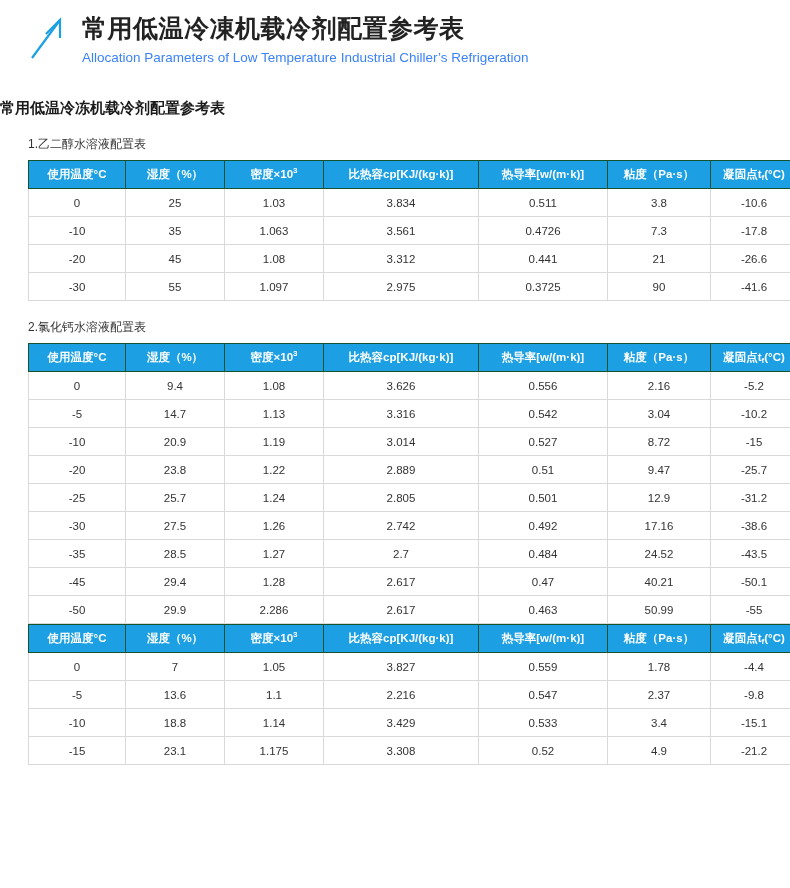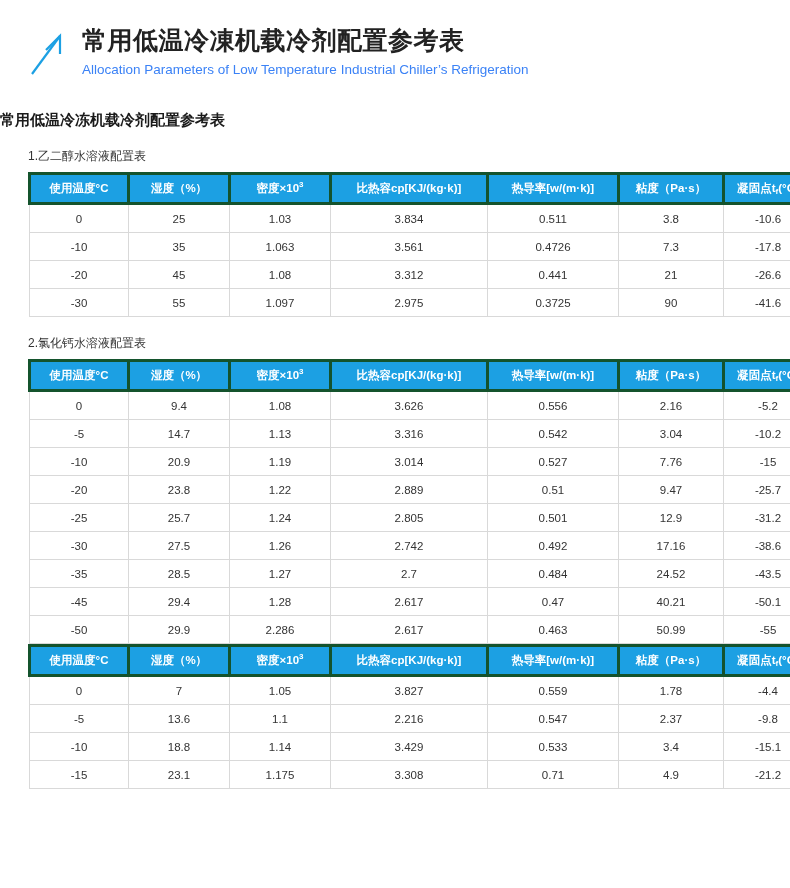--- a/index.html
+++ b/index.html
@@ -17,23 +17,22 @@
   .page {
     position: relative;
     width: 790px;
     height: 888px;
     box-sizing: border-box;
   }
 
   
   .header {
     display: flex;
-    align-items: center;
+    align-items: flex-start;
     padding: 10px 0 0 30px;
-    margin-top: 12px;
   }
   .header-logo {
     width: 44px;
     height: 52px;
     flex: 0 0 44px;
     margin-right: 8px;
     position: relative;
   }
   .header-text {
     padding-top: 2px;
@@ -80,21 +79,21 @@
     table-layout: fixed;
     font-size: 11.5px;
   }
   table.data th {
     background: #1ca0e3;
     color: #ffffff;
     font-weight: bold;
     font-size: 11.5px;
     height: 27px;
     text-align: center;
-    border: 3px solid #14532d;
+    border: 1px solid #14532d;
     padding: 0 2px;
     white-space: nowrap;
   }
   table.data td {
     height: 27px;
     text-align: center;
     border: 1px solid #d9d9d9;
     color: #333333;
     font-size: 11.5px;
     padding: 0 2px;
@@ -223,21 +222,21 @@
           <td>0.542</td>
           <td>3.04</td>
           <td>-10.2</td>
         </tr>
         <tr>
           <td class="first">-10</td>
           <td>20.9</td>
           <td>1.19</td>
           <td>3.014</td>
           <td>0.527</td>
-          <td>7.76</td>
+          <td>8.72</td>
           <td>-15</td>
         </tr>
         <tr>
           <td class="first">-20</td>
           <td>23.8</td>
           <td>1.22</td>
           <td>2.889</td>
           <td>0.51</td>
           <td>9.47</td>
           <td>-25.7</td>
@@ -330,21 +329,21 @@
           <td>3.429</td>
           <td>0.533</td>
           <td>3.4</td>
           <td>-15.1</td>
         </tr>
         <tr>
           <td class="first">-15</td>
           <td>23.1</td>
           <td>1.175</td>
           <td>3.308</td>
-          <td>0.71</td>
+          <td>0.52</td>
           <td>4.9</td>
           <td>-21.2</td>
         </tr>
       </tbody>
     </table>
   </div>
 
 </div>
 
 </body></html>

